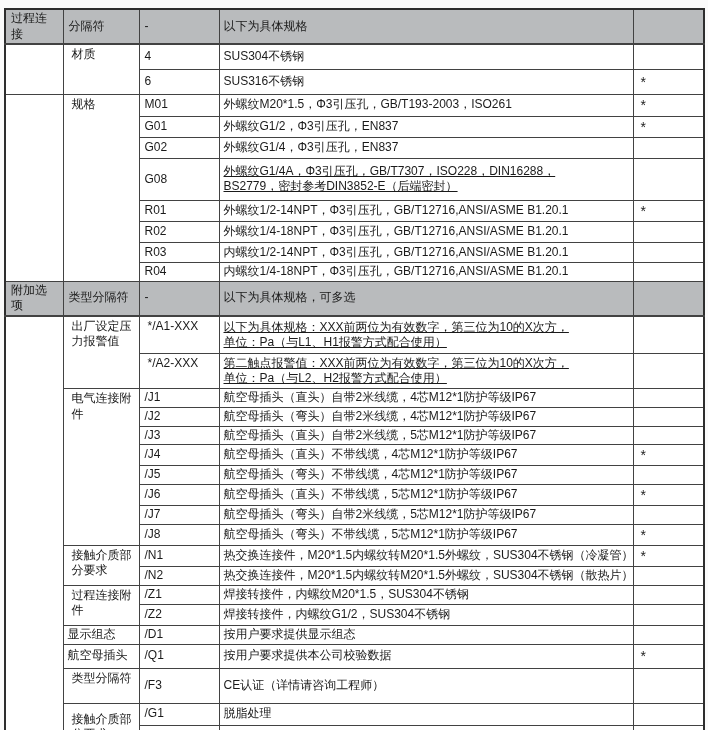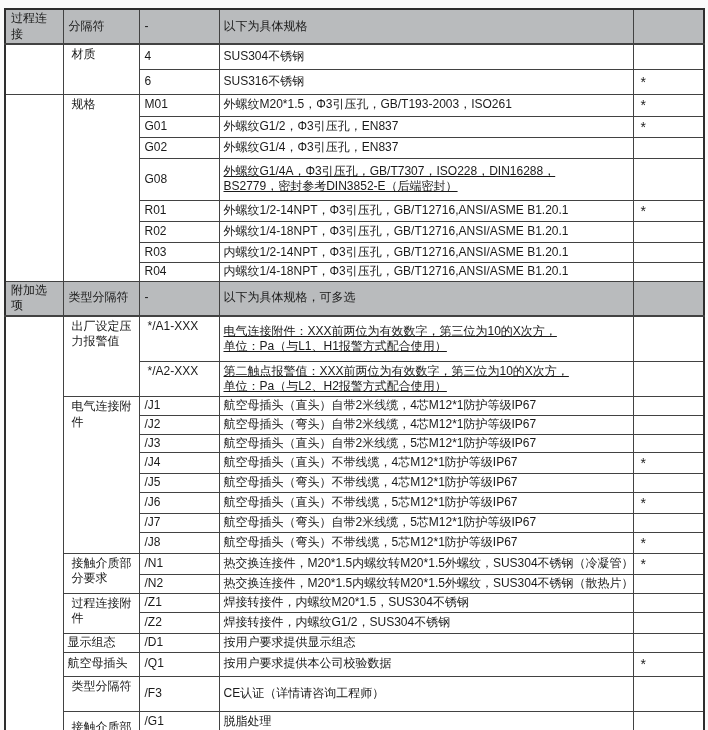--- a/index.html
+++ b/index.html
@@ -33,21 +33,21 @@
   td.sec{padding-left:5px;}
   td.code{padding-left:5px;white-space:nowrap;}
   td.desc{white-space:nowrap;}
   td.desc.multi{white-space:pre-line;text-decoration:underline;}
   td.glabel{vertical-align:top;padding-top:2px;padding-left:8px;}
   td.glabel.mid{vertical-align:middle;}
   td.star{font-size:14px;padding-left:7px;color:#222;}
   
   .h18{height:18px}.h19{height:19px}.h20{height:20px}.h21{height:21px}
   .h22{height:22px}.h24{height:24px}.h25{height:25px}.h26{height:26px}
-  .h35{height:35px}.h38{height:46px}.h42{height:42px}
+  .h35{height:35px}.h38{height:38px}.h42{height:42px}
 </style>
 </head>
 <body>
 
 <table class="spec">
   <colgroup>
     <col style="width:58px">
       <col style="width:76px">
       <col style="width:80px">
       <col style="width:414px">
@@ -133,21 +133,21 @@
       <td class="sec">类型分隔符</td>
       <td class="code">-</td>
       <td class="desc">以下为具体规格，可多选</td>
       <td class="star"></td>
     </tr>
 
     <tr class="h38">
       <td rowspan="19"></td>
       <td class="glabel" rowspan="2">出厂设定压力报警值</td>
       <td class="code glabel">*/A1-XXX</td>
-      <td class="desc multi">电气连接附件：XXX前两位为有效数字，第三位为10的X次方，
+      <td class="desc multi">以下为具体规格：XXX前两位为有效数字，第三位为10的X次方，
 单位：Pa（与L1、H1报警方式配合使用）</td>
       <td class="star"></td>
     </tr>
 
     <tr class="h35">
       <td class="code glabel">*/A2-XXX</td>
       <td class="desc multi">第二触点报警值：XXX前两位为有效数字，第三位为10的X次方，
 单位：Pa（与L2、H2报警方式配合使用）</td>
       <td class="star"></td>
     </tr>

